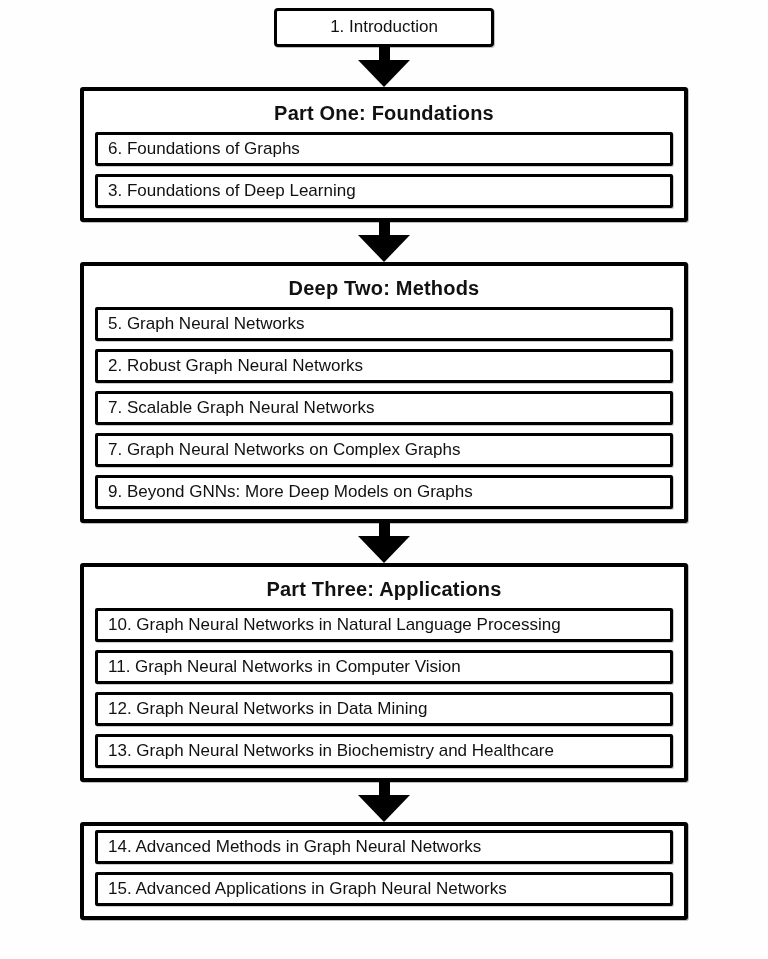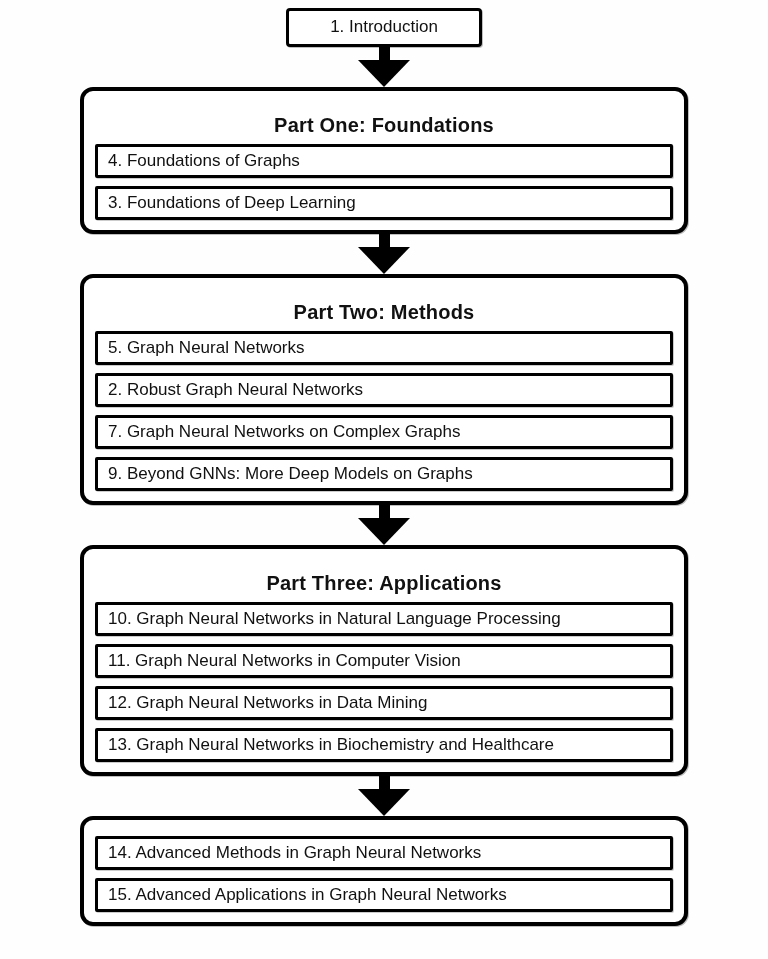--- a/index.html
+++ b/index.html
@@ -22,21 +22,21 @@
     overflow:hidden;
     background:var(--bg-color);
   }
   .column{
     width:608px;
     margin:0 auto;
     padding-top:8px;
     box-sizing:border-box;
   }
   .intro-box{
-    width:196px;
+    width:220px;
     margin:0 auto;
     box-sizing:border-box;
     border:3px solid var(--border-color);
     border-radius:4px;
     background:var(--box-fill);
     text-align:center;
     font-size:17px;
     padding:6px 4px 7px 4px;
     box-shadow:1px 1px 0 rgba(0,0,0,0.25);
   }
@@ -56,23 +56,23 @@
   .arrow .head{
     width:0;height:0;
     border-left:26px solid transparent;
     border-right:26px solid transparent;
     border-top:27px solid var(--border-color);
   }
   .part{
     box-sizing:border-box;
     width:608px;
     border:4px solid var(--border-color);
-    border-radius:13px;
+    border-radius:3px;
     background:var(--box-fill);
-    padding:16px 11px 10px 11px;
+    padding:4px 11px 10px 11px;
     box-shadow:1px 1px 0 rgba(0,0,0,0.25);
   }
   .part-title{
     text-align:center;
     font-weight:bold;
     font-size:20px;
     line-height:37px;
     letter-spacing:0.2px;
   }
   .chapter{
@@ -100,39 +100,40 @@
 
     <div class="arrow">
       <div class="stem"></div>
       <div class="head"></div>
     </div>
 
     <div>
   <div class="part">
     <div class="part-title">Part One: Foundations</div>
     <div>
-  <div class="chapter">4. Foundations of Graphs</div>
+  <div class="chapter">6. Foundations of Graphs</div>
 
   <div class="chapter">3. Foundations of Deep Learning</div>
 </div>
   </div>
 
   <div class="arrow">
     <div class="stem"></div>
     <div class="head"></div>
   </div>
 
   <div class="part">
-    <div class="part-title">Part Two: Methods</div>
+    <div class="part-title">Deep Two: Methods</div>
     <div>
 
   <div class="chapter">5. Graph Neural Networks</div>
 
   <div class="chapter">2. Robust Graph Neural Networks</div>
 
+  <div class="chapter">7. Scalable Graph Neural Networks</div>
 
   <div class="chapter">7. Graph Neural Networks on Complex Graphs</div>
 
   <div class="chapter">9. Beyond GNNs: More Deep Models on Graphs</div>
 </div>
   </div>
 
   <div class="arrow">
     <div class="stem"></div>
     <div class="head"></div>

